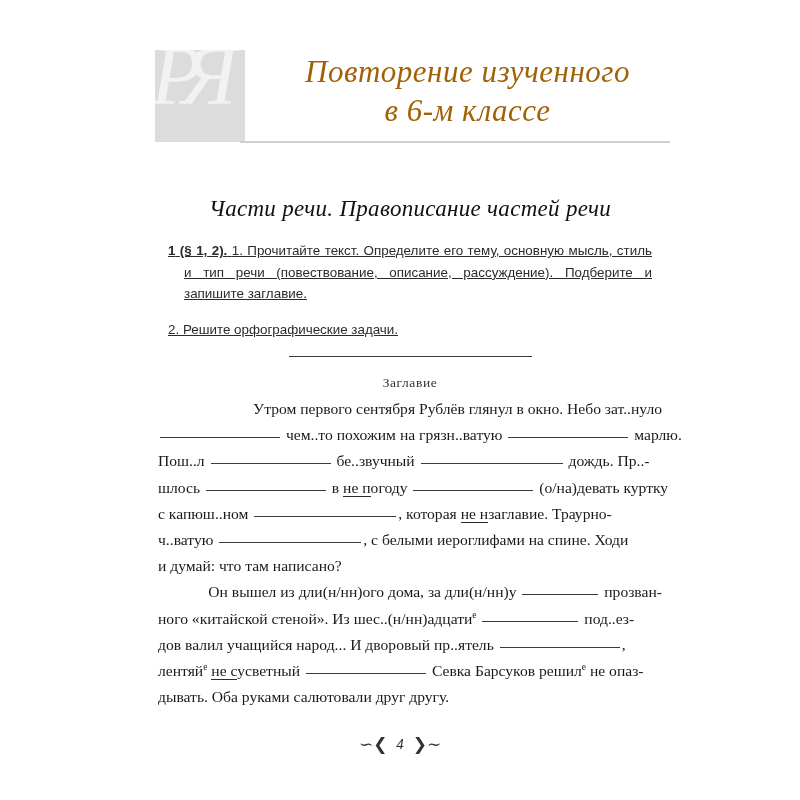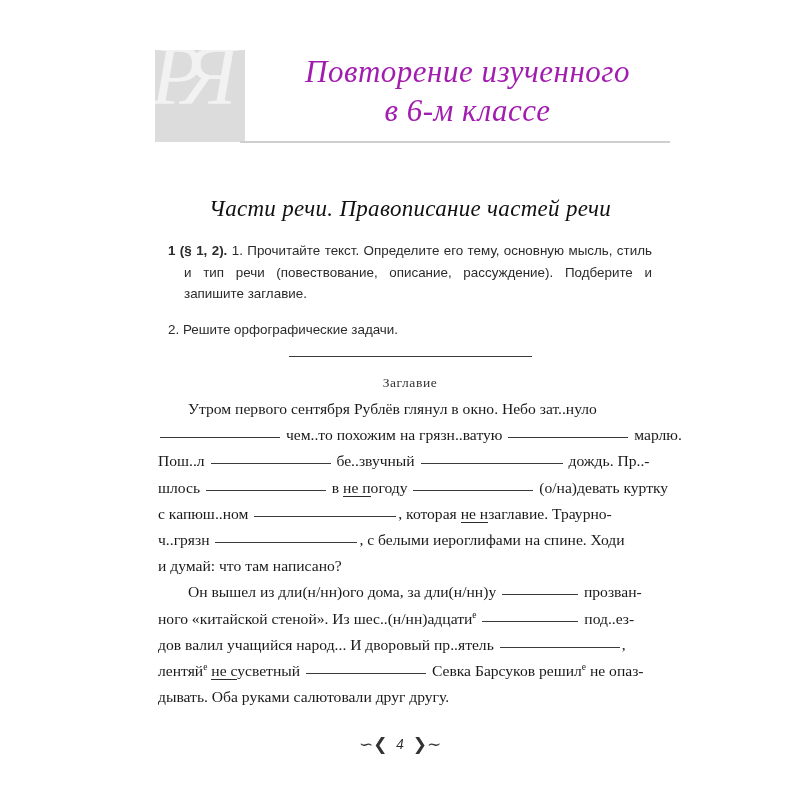--- a/index.html
+++ b/index.html
@@ -57,21 +57,21 @@
   .header-title {
     position: absolute;
     left: 110px;
     top: 2px;
     width: 405px;
     text-align: center;
     font-family: "Liberation Serif", "DejaVu Serif", serif;
     font-style: italic;
     font-size: 31px;
     line-height: 1.26;
-    color: #a21caf;
+    color: #a16207;
     letter-spacing: 0.5px;
   }
   .header-title .line2 { display: block; }
   .header-rule {
     position: absolute;
     left: 85px;
     top: 91px;
     width: 430px;
     height: 2px;
     background: #cfcfcf;
@@ -95,20 +95,21 @@
   .exercise {
     position: absolute;
     left: 168px;
     top: 240px;
     width: 484px;
     font-family: "Liberation Sans", "DejaVu Sans", sans-serif;
     font-size: 13.4px;
     line-height: 1.62;
     color: #2b2b2b;
     text-align: justify;
+    text-decoration: underline;
   }
   .exercise .task-head {
     text-indent: -16px;
     padding-left: 16px;
   }
   .ex-num { font-weight: bold; }
   .ex-ref { font-weight: bold; }
   .exercise .task-2 {
     margin-top: 14px;
   }
@@ -143,21 +144,21 @@
     width: 504px;
     font-family: "Liberation Serif", "DejaVu Serif", serif;
     font-size: 15.6px;
     line-height: 26.2px;
     color: #1a1a1a;
   }
   .body-line {
     white-space: nowrap;
     height: 26.2px;
   }
-  .body-line.indent { padding-left: 30px; }
+  .body-line.indent { padding-left: 30px; text-align: right; }
 
   
   .blank {
     display: inline-block;
     border-bottom: 1px solid #3a3a3a;
     vertical-align: 2px;
     height: 11px;
     margin: 0 2px;
   }
   .b-md  { width: 76px; }
@@ -230,21 +231,21 @@
     <div class="title-blank-rule"></div>
     <div class="title-caption">Заглавие</div>
   </div>
 
   <div class="body-text" id="body-text">
       <div class="body-line indent"><span>Утром первого сентября Рублёв глянул в окно. Небо зат..нуло</span></div>
       <div class="body-line"><span class="blank b-xl"></span><span> чем..то похожим на грязн..ватую </span><span class="blank b-xl"></span><span> марлю.</span></div>
       <div class="body-line"><span>Пош..л </span><span class="blank b-xl"></span><span> бе..звучный </span><span class="blank b-xxl"></span><span> дождь.  Пр..-</span></div>
       <div class="body-line"><span>шлось </span><span class="blank b-xl"></span><span> в </span><span class="uline">не п</span><span>огоду </span><span class="blank b-xl"></span><span> (о/на)девать куртку</span></div>
       <div class="body-line"><span>с капюш..ном </span><span class="blank b-xxl"></span><span>, которая </span><span class="uline">не н</span><span>заглавие. Траурно-</span></div>
-      <div class="body-line"><span>ч..грязн </span><span class="blank b-xxl"></span><span>, с белыми иероглифами на спине. Ходи</span></div>
+      <div class="body-line"><span>ч..ватую </span><span class="blank b-xxl"></span><span>, с белыми иероглифами на спине. Ходи</span></div>
       <div class="body-line"><span>и думай: что там написано?</span></div>
       <div class="body-line indent"><span>Он вышел из дли(н/нн)ого дома, за дли(н/нн)у </span><span class="blank b-md"></span><span> прозван-</span></div>
       <div class="body-line"><span>ного «китайской стеной». Из шес..(н/нн)адцати</span><sup class="sup">е</sup><span> </span><span class="blank b-lg"></span><span> под..ез-</span></div>
       <div class="body-line"><span>дов валил учащийся народ... И дворовый пр..ятель </span><span class="blank b-xl"></span><span>,</span></div>
       <div class="body-line"><span>лентяй</span><sup class="sup">е</sup><span> </span><span class="uline">не с</span><span>усветный </span><span class="blank b-xl"></span><span> Севка Барсуков решил</span><sup class="sup">е</sup><span> не опаз-</span></div>
       <div class="body-line"><span>дывать. Оба руками салютовали друг другу.</span></div>
     </div>
 
   <div class="footer">
     <span class="footer-inner">

